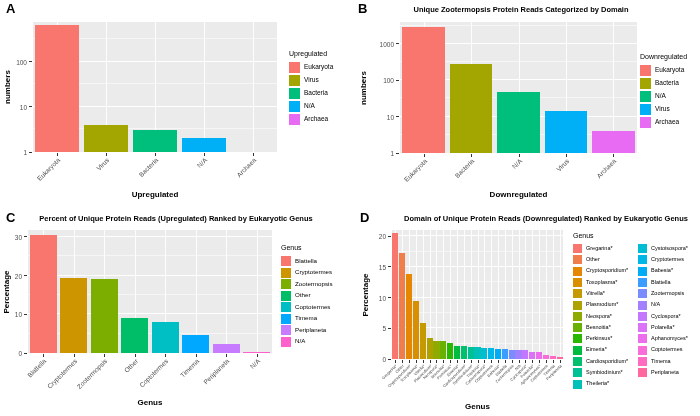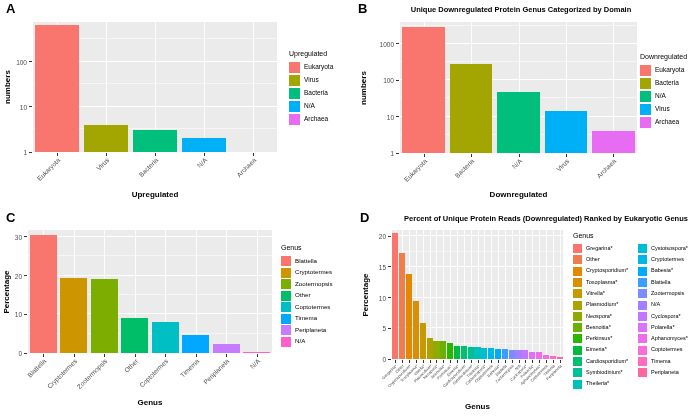--- a/index.html
+++ b/index.html
@@ -80,21 +80,21 @@
       <div class="tickmark-x" style="left: 155px; top: 153px;"></div>
       <div class="x-tick-label" style="left: 95px; top: 157px; width: 60px; font-size: 6.5px; line-height: 6.5px;">Bacteria</div>
       <div class="tickmark-x" style="left: 203.8px; top: 153px;"></div>
       <div class="x-tick-label" style="left: 143.8px; top: 157px; width: 60px; font-size: 6.5px; line-height: 6.5px;">N/A</div>
       <div class="tickmark-x" style="left: 252.6px; top: 153px;"></div>
       <div class="x-tick-label" style="left: 192.6px; top: 157px; width: 60px; font-size: 6.5px; line-height: 6.5px;">Archaea</div>
     </section>
 
   <section class="panel" id="panel-B" style="left:350px;top:0">
     <div class="panel-letter" style="left: 8px; top: 1px;">B</div>
-    <div class="chart-title" style="left: 171px; top: 5px;">Unique Downregulated Protein Genus Categorized by Domain</div>
+    <div class="chart-title" style="left: 171px; top: 5px;">Unique Zootermopsis Protein Reads Categorized by Domain</div>
     <div class="y-axis-title" style="left: -36px; top: 82.5px; width: 100px; height: 10px; line-height: 10px;">numbers</div>
     <div class="plot" style="left: 50px; top: 22px; width: 237px; height: 131px;">
         <div class="gridline-h minor" style="bottom: 18.184px;"></div>
         <div class="gridline-h minor" style="bottom: 54.5521px;"></div>
         <div class="gridline-h minor" style="bottom: 90.9202px;"></div>
         <div class="gridline-h minor" style="bottom: 127.288px;"></div>
         <div class="gridline-h" style="bottom: 36.3681px;"></div>
         <div class="gridline-h" style="bottom: 72.7362px;"></div>
         <div class="gridline-h" style="bottom: 109.104px;"></div>
         <div class="gridline-v" style="left: 23.7px;"></div>
@@ -137,20 +137,21 @@
       <div class="tickmark-x" style="left: 168.5px; top: 154px;"></div>
       <div class="x-tick-label" style="left: 108.5px; top: 158px; width: 60px; font-size: 6.5px; line-height: 6.5px;">N/A</div>
       <div class="tickmark-x" style="left: 215.9px; top: 154px;"></div>
       <div class="x-tick-label" style="left: 155.9px; top: 158px; width: 60px; font-size: 6.5px; line-height: 6.5px;">Virus</div>
       <div class="tickmark-x" style="left: 263.3px; top: 154px;"></div>
       <div class="x-tick-label" style="left: 203.3px; top: 158px; width: 60px; font-size: 6.5px; line-height: 6.5px;">Archaea</div>
     </section>
 
   <section class="panel" id="panel-C" style="left:0;top:208px">
     <div class="panel-letter" style="left: 6px; top: 2px;">C</div>
+    <div class="chart-title" style="left: 176px; top: 6px;">Percent of Unique Protein Reads (Upregulated) Ranked by Eukaryotic Genus</div>
     <div class="y-axis-title" style="left: -43px; top: 78.5px; width: 100px; height: 10px; line-height: 10px;">Percentage</div>
     <div class="plot" style="left: 28px; top: 22px; width: 244px; height: 123px;">
         <div class="gridline-h minor" style="bottom: 19.3396px;"></div>
         <div class="gridline-h minor" style="bottom: 58.0189px;"></div>
         <div class="gridline-h minor" style="bottom: 96.6981px;"></div>
         <div class="gridline-h" style="bottom: 38.6792px;"></div>
         <div class="gridline-h" style="bottom: 77.3585px;"></div>
         <div class="gridline-h" style="bottom: 116.038px;"></div>
         <div class="gridline-v" style="left: 15.25px;"></div>
         <div class="gridline-v" style="left: 45.75px;"></div>
@@ -210,21 +211,21 @@
       <div class="tickmark-x" style="left: 195.75px; top: 146px;"></div>
       <div class="x-tick-label" style="left: 135.75px; top: 150px; width: 60px; font-size: 6.5px; line-height: 6.5px;">Timema</div>
       <div class="tickmark-x" style="left: 226.25px; top: 146px;"></div>
       <div class="x-tick-label" style="left: 166.25px; top: 150px; width: 60px; font-size: 6.5px; line-height: 6.5px;">Periplaneta</div>
       <div class="tickmark-x" style="left: 256.75px; top: 146px;"></div>
       <div class="x-tick-label" style="left: 196.75px; top: 150px; width: 60px; font-size: 6.5px; line-height: 6.5px;">N/A</div>
     </section>
 
   <section class="panel" id="panel-D" style="left:350px;top:208px">
     <div class="panel-letter" style="left: 10px; top: 2px;">D</div>
-    <div class="chart-title" style="left: 196px; top: 6px;">Percent of Unique Protein Reads (Downregulated) Ranked by Eukaryotic Genus</div>
+    <div class="chart-title" style="left: 196px; top: 6px;">Domain of Unique Protein Reads (Downregulated) Ranked by Eukaryotic Genus</div>
     <div class="y-axis-title" style="left: -34px; top: 81.5px; width: 100px; height: 10px; line-height: 10px;">Percentage</div>
     <div class="plot" style="left: 42px; top: 22px; width: 171px; height: 129px;">
         <div class="gridline-h minor" style="bottom: 15.3571px;"></div>
         <div class="gridline-h minor" style="bottom: 46.0714px;"></div>
         <div class="gridline-h minor" style="bottom: 76.7857px;"></div>
         <div class="gridline-h minor" style="bottom: 107.5px;"></div>
         <div class="gridline-h" style="bottom: 30.7143px;"></div>
         <div class="gridline-h" style="bottom: 61.4286px;"></div>
         <div class="gridline-h" style="bottom: 92.1429px;"></div>
         <div class="gridline-h" style="bottom: 122.857px;"></div>

